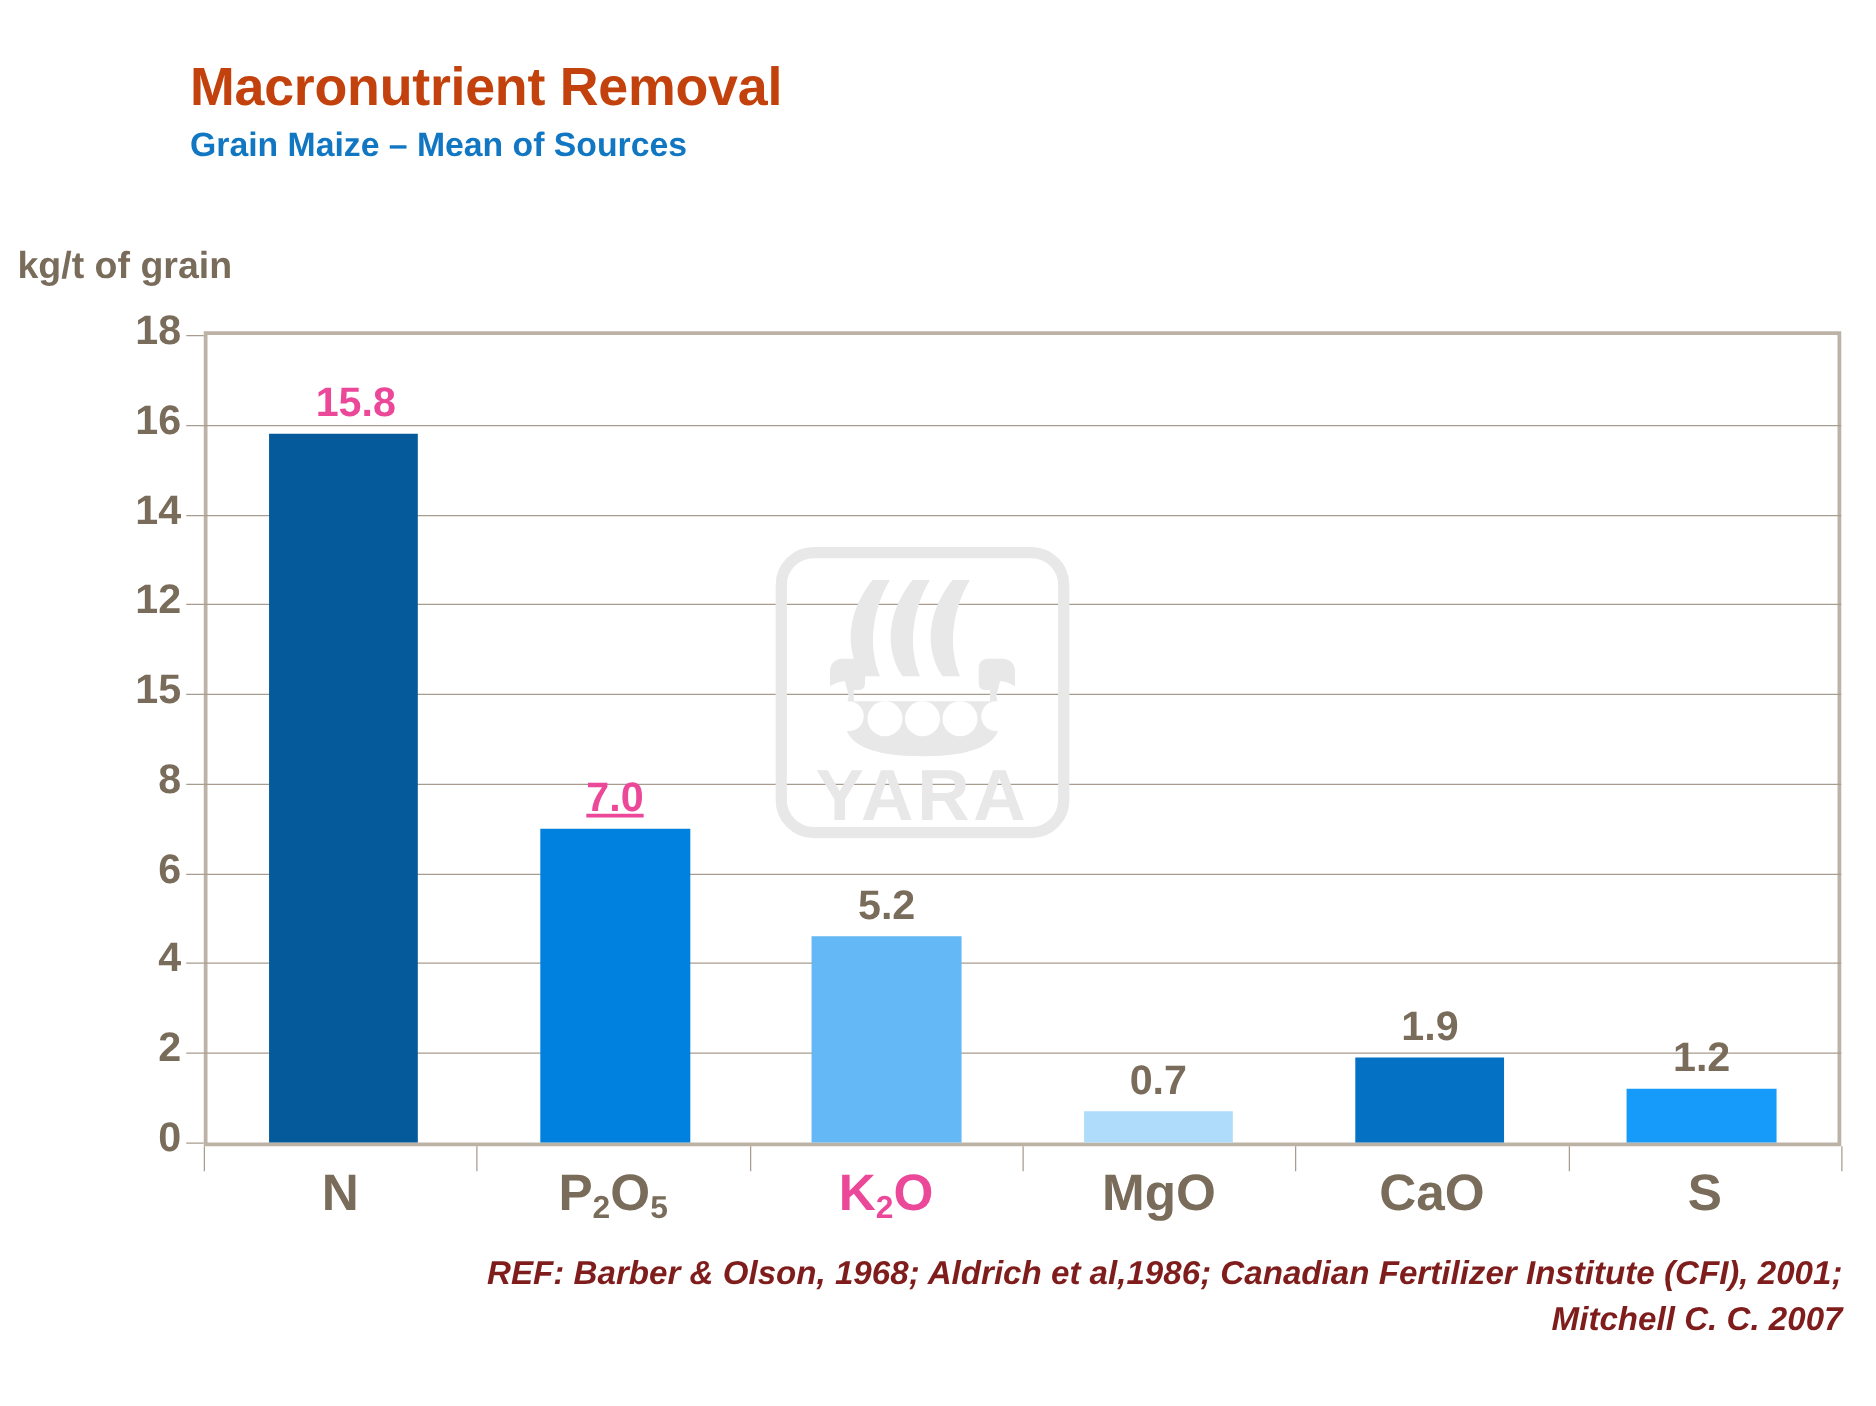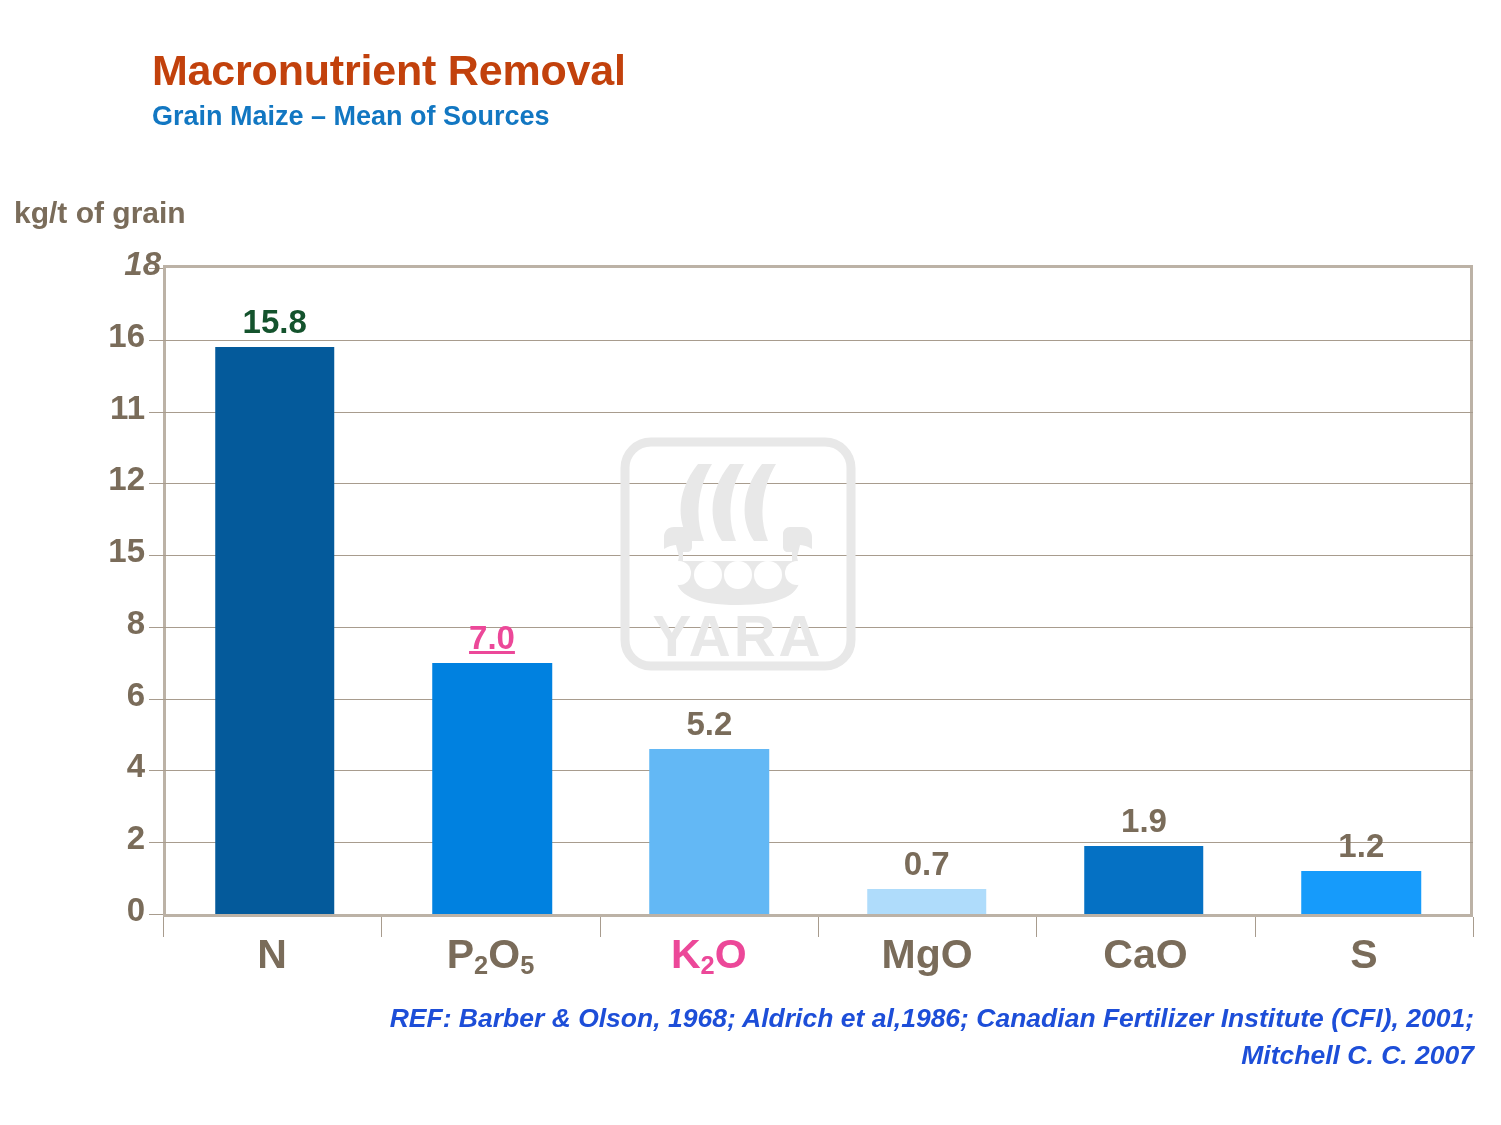--- a/index.html
+++ b/index.html
@@ -175,21 +175,21 @@
   
   #reference-block {
     position: absolute;
     left: 40px;
     top: 1000px;
     width: 1440px;
     text-align: right;
     font-size: 26.5px;
     font-style: italic;
     font-weight: bold;
-    color: #1d4ed8;
+    color: #7f1d1d;
     line-height: 1.38;
   }
   .ref-line { display: block; white-space: nowrap; }
   #ref-line-1 { text-align: right; padding-right: 6px; }
   #ref-line-2 { text-align: right; padding-right: 6px; }
   #ref-line-3 { text-align: right; padding-right: 6px; }
 </style>
 </head>
 <body>
 
@@ -242,21 +242,21 @@
       <circle cx="148" cy="138" r="14" fill="#ffffff"></circle>
       <circle cx="59" cy="136" r="12" fill="#ffffff"></circle>
       <circle cx="177" cy="136" r="12" fill="#ffffff"></circle>
     </g>
     <text x="118" y="219" text-anchor="middle" fill="#E8E8E8" font-family="Liberation Sans, sans-serif" font-size="58" font-weight="bold" letter-spacing="3">YARA</text>
   </svg>
 
   <div id="bars-layer">
       <div class="bar-slot">
         <div class="bar-rect" style="height: 567.044px; background: rgb(4, 90, 155);"></div>
-        <div class="bar-value" style="bottom: 573.044px; color: #14532d;">15.8</div>
+        <div class="bar-value" style="bottom: 573.044px; color: #ec4899; margin-left: 10px;">15.8</div>
       </div>
       <div class="bar-slot">
         <div class="bar-rect" style="height: 251.222px; background: rgb(0, 129, 224);"></div>
         <div class="bar-value" style="bottom: 257.222px; color: #ec4899; text-decoration: underline;">7.0</div>
       </div>
       <div class="bar-slot">
         <div class="bar-rect" style="height: 165.089px; background: rgb(99, 184, 245);"></div>
         <div class="bar-value" style="bottom: 171.089px; color: rgb(122, 108, 90);">5.2</div>
       </div>
       <div class="bar-slot">
@@ -297,15 +297,15 @@
   <span class="ref-line" id="ref-line-3">Mitchell C. C. 2007</span>
 </div>
 
 <div class="y-tick-label" style="position: absolute; top: 891px; left: 60px; width: 85px; right: auto; color: rgb(122, 108, 90);">0</div>
 <div class="y-tick-label" style="position: absolute; top: 819.222px; left: 60px; width: 85px; right: auto; color: rgb(122, 108, 90);">2</div>
 <div class="y-tick-label" style="position: absolute; top: 747.444px; left: 60px; width: 85px; right: auto; color: rgb(122, 108, 90);">4</div>
 <div class="y-tick-label" style="position: absolute; top: 675.667px; left: 60px; width: 85px; right: auto; color: rgb(122, 108, 90);">6</div>
 <div class="y-tick-label" style="position: absolute; top: 603.889px; left: 60px; width: 85px; right: auto; color: rgb(122, 108, 90);">8</div>
 <div class="y-tick-label" style="position: absolute; top: 532.111px; left: 60px; width: 85px; right: auto; color: rgb(122, 108, 90);">15</div>
 <div class="y-tick-label" style="position: absolute; top: 460.333px; left: 60px; width: 85px; right: auto; color: rgb(122, 108, 90);">12</div>
-<div class="y-tick-label" style="position: absolute; top: 388.556px; left: 60px; width: 85px; right: auto; color: rgb(122, 108, 90);">11</div>
+<div class="y-tick-label" style="position: absolute; top: 388.556px; left: 60px; width: 85px; right: auto; color: rgb(122, 108, 90);">14</div>
 <div class="y-tick-label" style="position: absolute; top: 316.778px; left: 60px; width: 85px; right: auto; color: rgb(122, 108, 90);">16</div>
-<div class="y-tick-label" style="position: absolute; top: 245px; left: 76px; width: 85px; right: auto; color: rgb(122, 108, 90); font-style: italic;">18</div>
+<div class="y-tick-label" style="position: absolute; top: 245px; left: 60px; width: 85px; right: auto; color: rgb(122, 108, 90);">18</div>
 
 </body></html>

